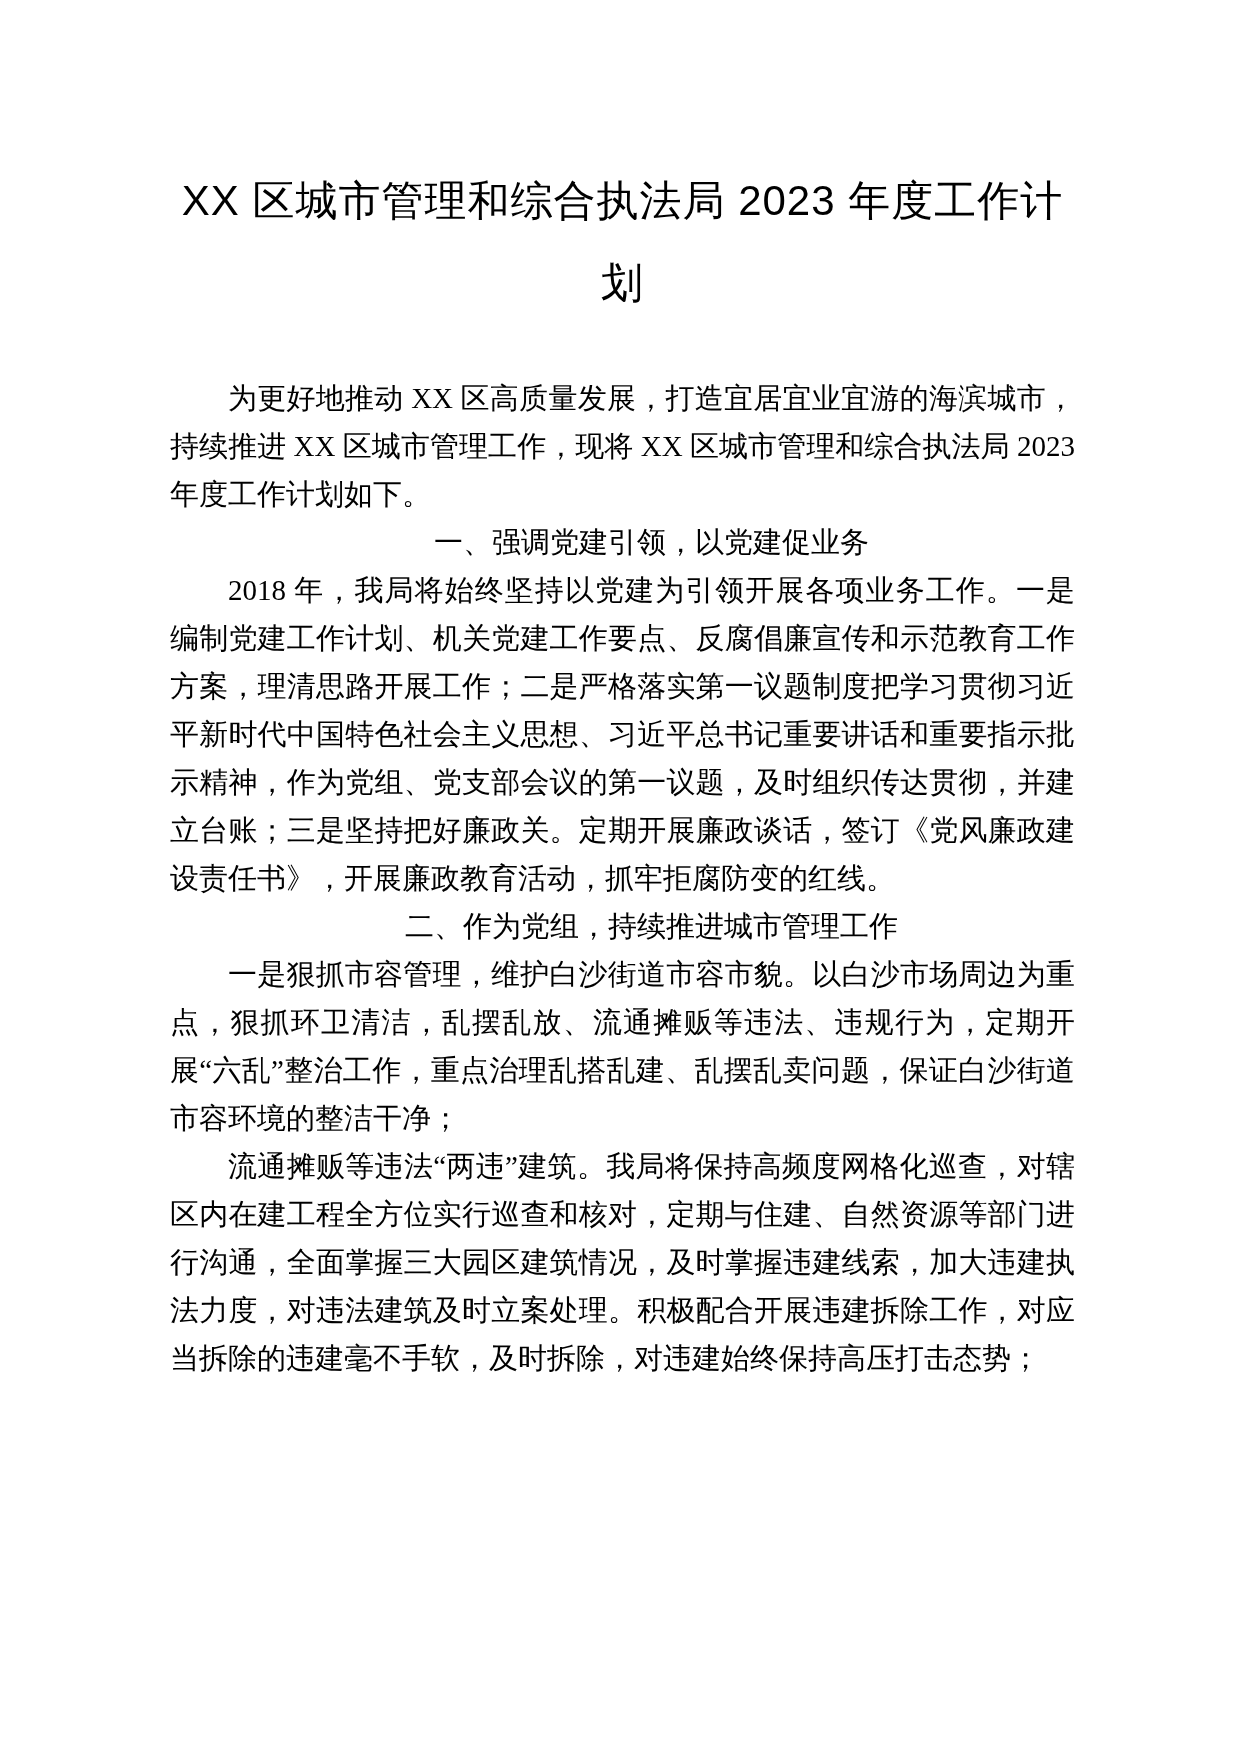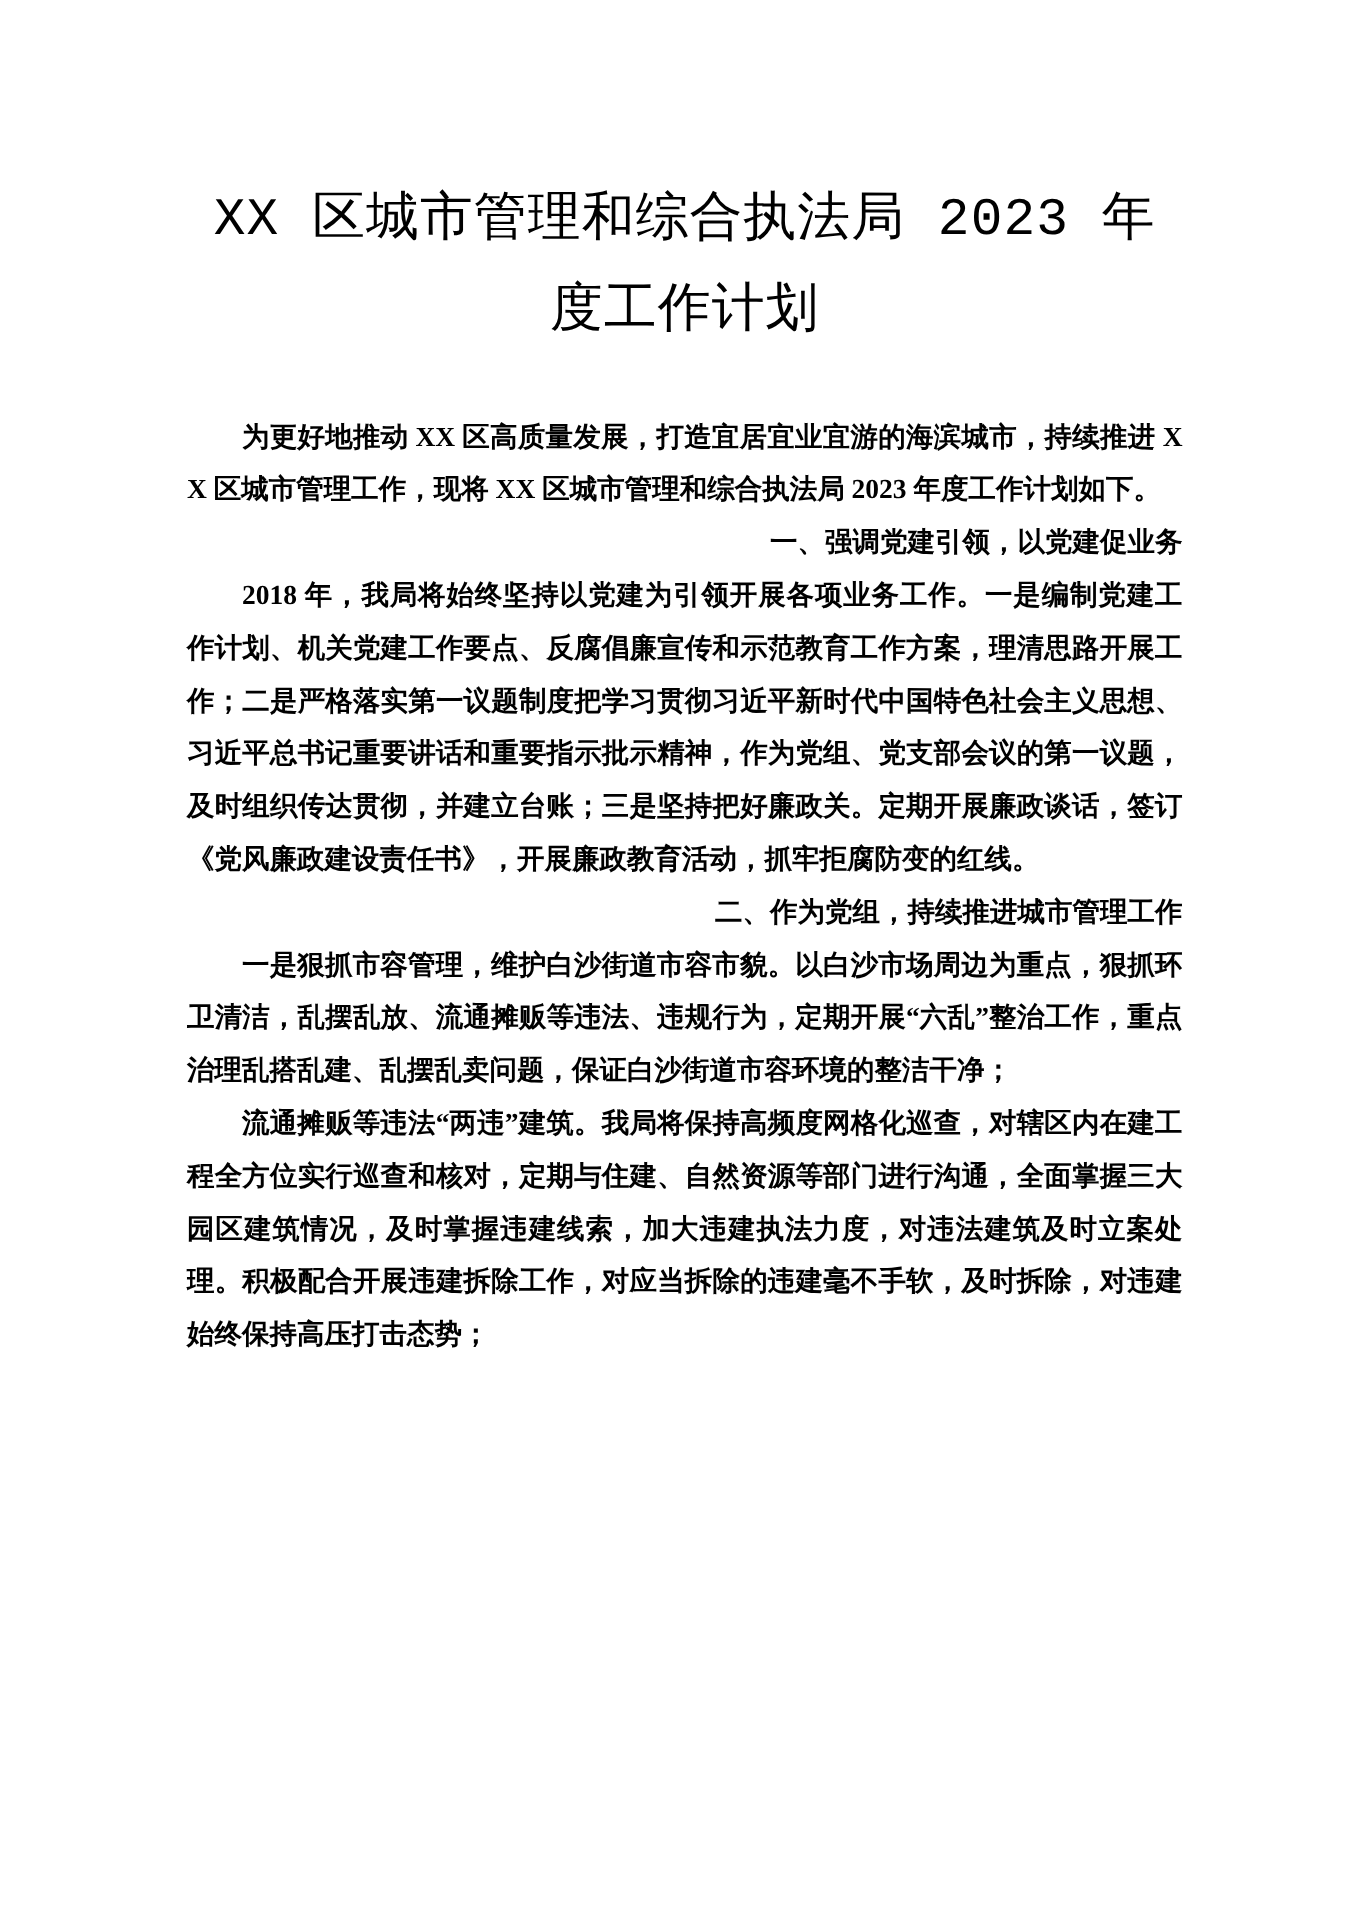--- a/index.html
+++ b/index.html
@@ -10,42 +10,41 @@
   .page {
     position: relative;
     width: 1240px;
     min-height: 1754px;
     box-sizing: border-box;
     background: #ffffff;
     color: #000000;
     padding: 160px 165px 120px 170px;
   }
   .doc-title {
-    font-family: Liberation Mono, monospace;
+    font-family: Liberation Sans, sans-serif;
     font-weight: 400;
-    font-size: 48px;
+    font-size: 42px;
     line-height: 82px;
     text-align: center;
     letter-spacing: 1px;
     margin: 0 0 50px 0;
   }
   .doc-body {
     font-family: "Liberation Serif", "DejaVu Serif", serif;
-    font-size: 25px;
+    font-size: 29px;
     line-height: 48px;
-    font-weight: bold;
   }
   .para {
     margin: 0;
     text-indent: 2em;
     text-align: justify;
     word-break: break-all;
   }
   .para.heading {
-    text-align: right;
+    text-align: center;
   }
 </style>
 </head>
 <body>
 
 <div class="page">
   <h1 class="doc-title">XX 区城市管理和综合执法局 2023 年度工作计划</h1>
   <div class="doc-body" id="doc-body">
       <p class="para body-text">为更好地推动 XX 区高质量发展，打造宜居宜业宜游的海滨城市，持续推进 XX 区城市管理工作，现将 XX 区城市管理和综合执法局 2023 年度工作计划如下。</p>
       <p class="para heading">一、强调党建引领，以党建促业务</p>

